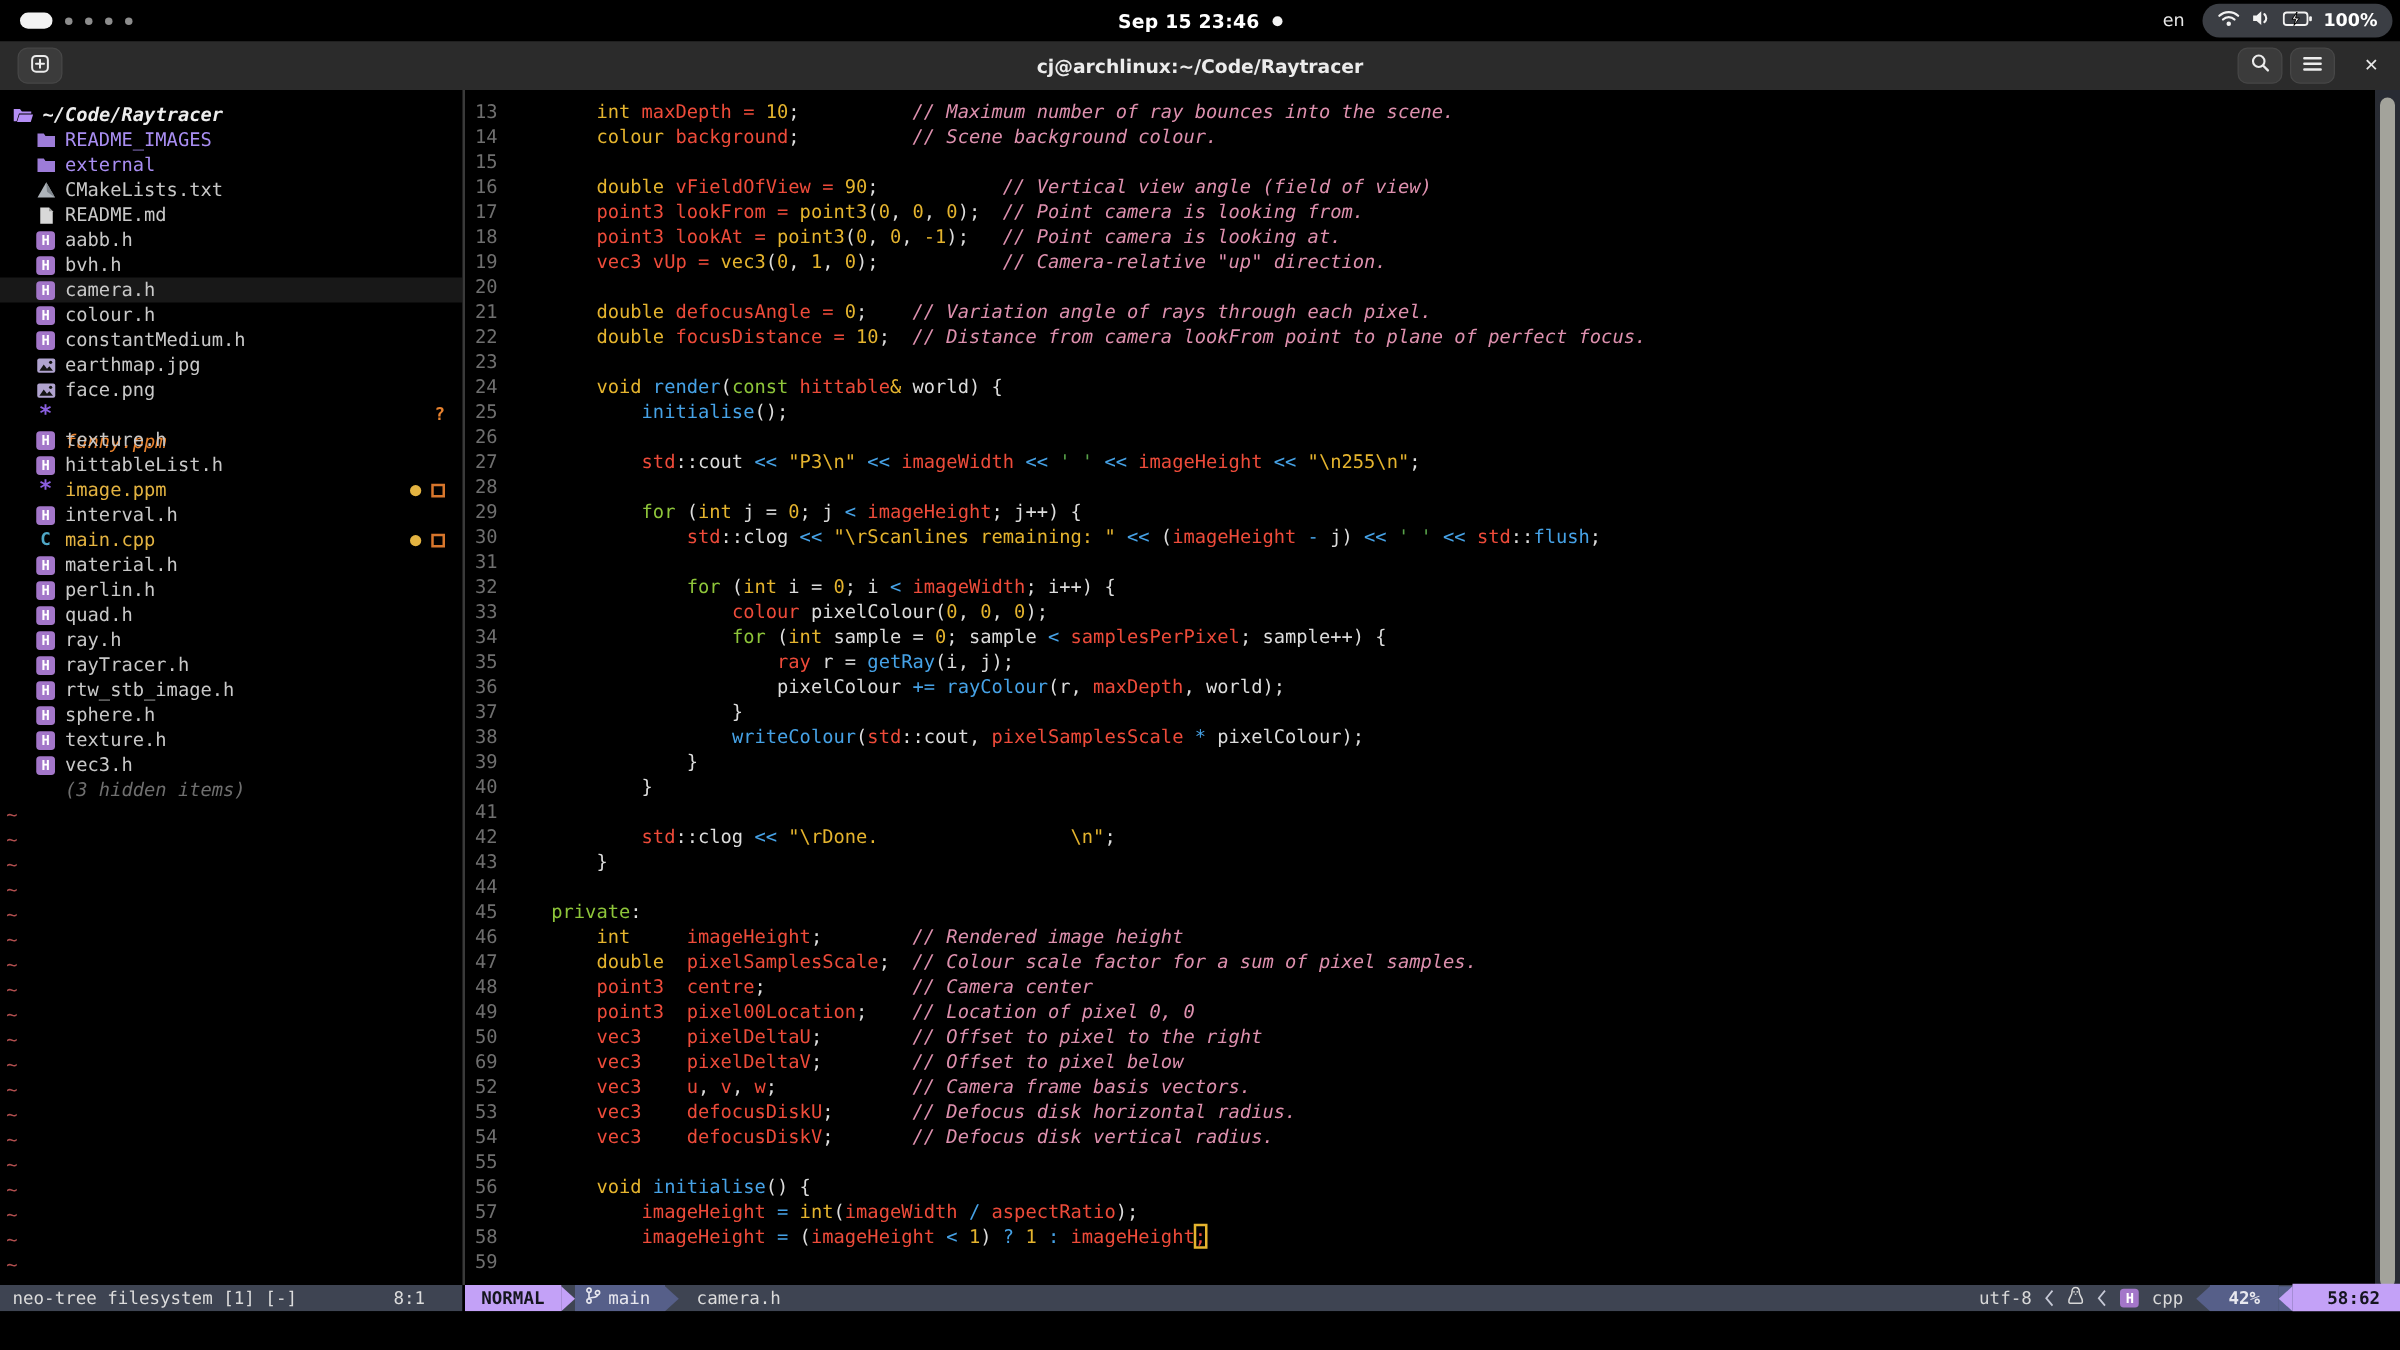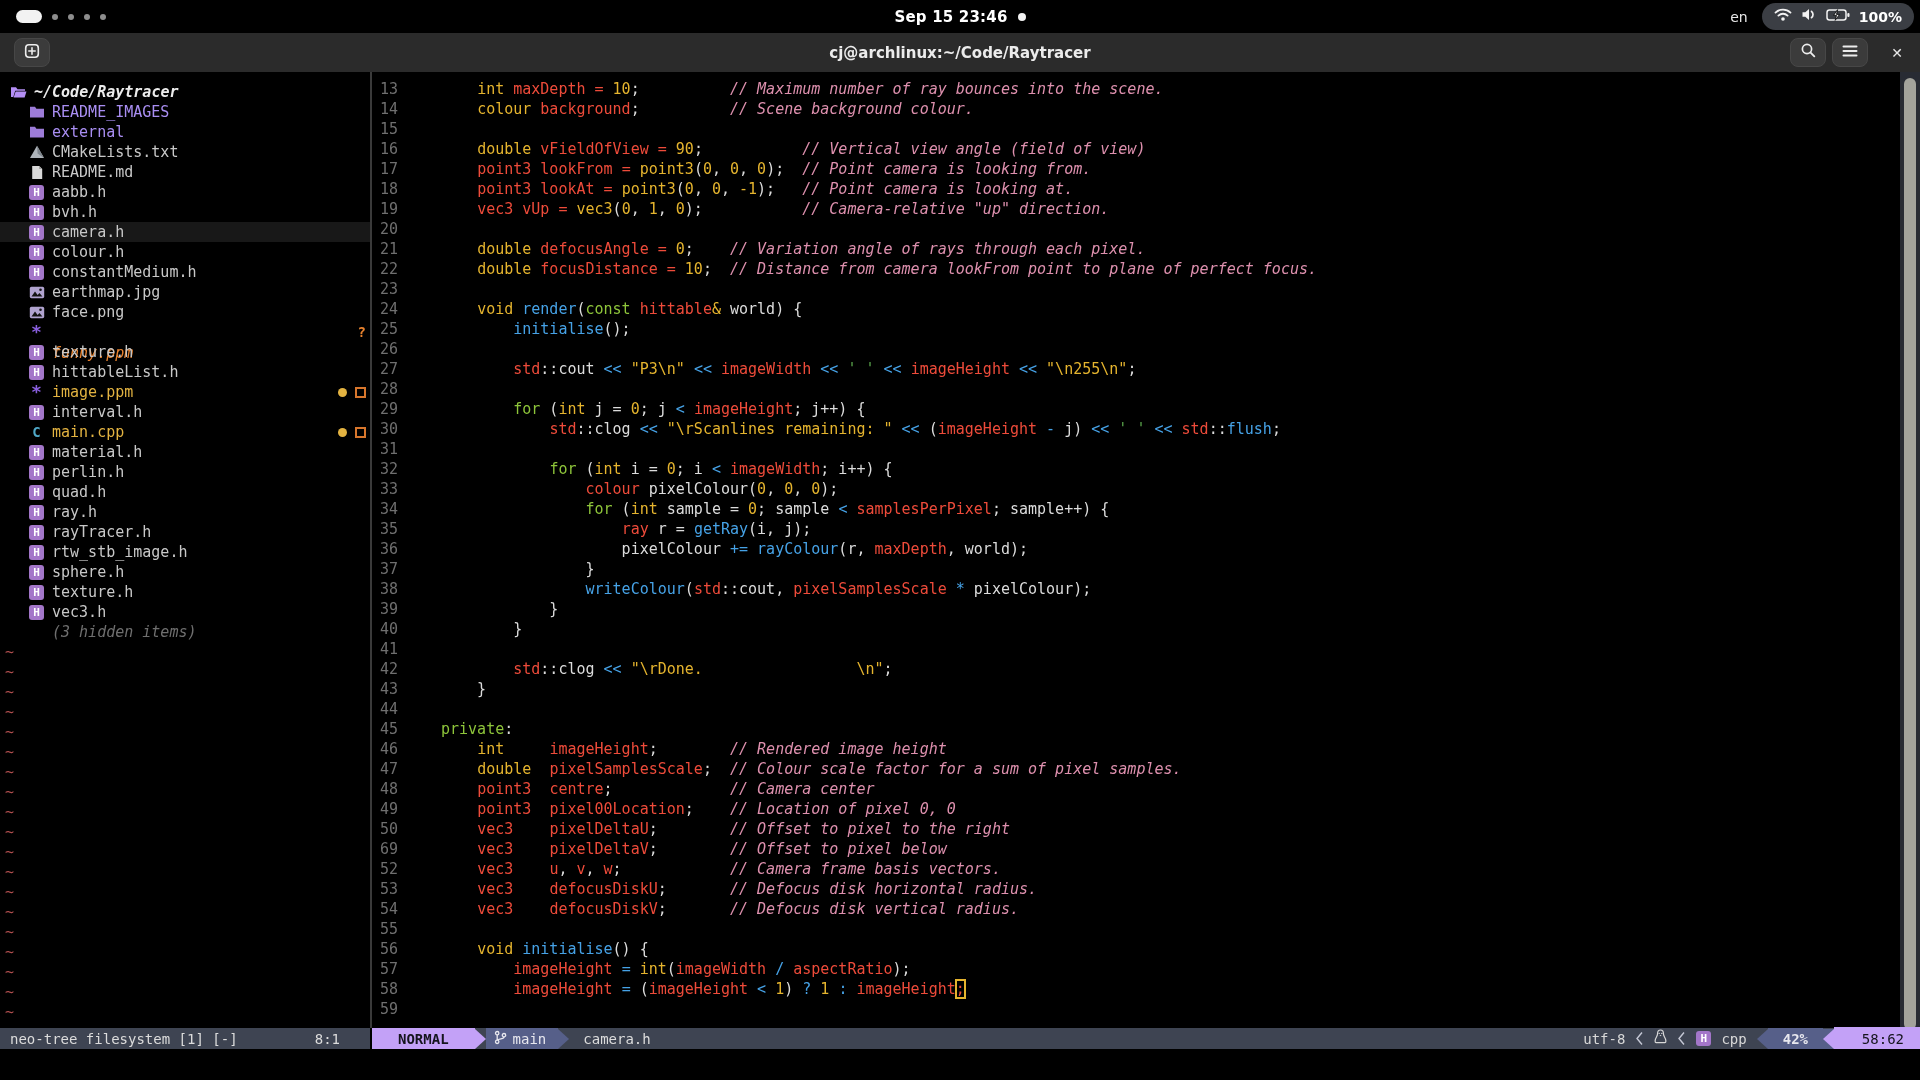--- a/index.html
+++ b/index.html
@@ -34,21 +34,21 @@
   .search-b { margin-right:6px; }
   .menu-b { margin-right:14px; }
   .tb-close { color:#e8e8e8; font-size:14px; width:30px; text-align:center; margin-right:8px; }
 
   
   .content { position:absolute; top:72px; left:0; width:1920px; height:956px; background:#000; display:flex; }
 
   
   .sidebar { width:370px; height:100%; background:#000; padding-top:10px; overflow:hidden;
              font-family:"DejaVu Sans Mono", monospace; font-size:15px; }
-  .tree-row { height:20px; display:flex; align-items:center; padding-left:28px; padding-right:4px; color:#c8c8c8; }
+  .tree-row { height:20px; display:flex; align-items:center; padding-left:28px; padding-right:14px; color:#c8c8c8; }
   .tree-row.root { padding-left:10px; }
   .tree-row.selected { background:#181818; }
   .tree-icon { width:17px; height:17px; display:inline-flex; align-items:center; justify-content:center;
                margin-right:7px; flex:none; }
   .h-chip { width:15px; height:15px; border-radius:3px; background:#a376c9; color:#fff; font-size:11px;
             font-weight:bold; display:inline-flex; align-items:center; justify-content:center;
             font-family:"DejaVu Sans Mono", monospace; }
   .star-ic { color:#8a5fe0; font-weight:bold; font-size:18px; line-height:10px; }
   .cpp-ic { color:#4fa8c7; font-weight:bold; font-size:14px; }
   .lab-root { color:#ececec; font-weight:bold; font-style:italic; }
@@ -84,37 +84,37 @@
   .scrollbar { position:absolute; right:0; top:0; width:20px; height:978px; background:#282b33; }
   .scroll-thumb { position:absolute; left:4px; top:6px; width:12px; height:952px; border-radius:6px; background:#a3a39b; }
 
   
   .statusbar { position:absolute; top:1028px; left:0; width:1920px; height:21px; display:flex;
                font-family:"DejaVu Sans Mono", monospace; font-size:14px; }
   .sb-neotree { width:370px; background:#3e4452; color:#dcdcdc; display:flex; align-items:center; padding:0 30px 0 10px; }
   .sb-neotree .spacer { flex:1; }
   .sb-gap { width:2px; background:#000; }
   .sb-main { flex:1; background:#3e4452; display:flex; align-items:center; color:#dcdcdc; }
-  .sb-mode { background:#c3a1f7; color:#15151e; font-weight:bold; padding:0 26px; height:21px; display:flex; align-items:center;text-align:right; }
+  .sb-mode { background:#c3a1f7; color:#15151e; font-weight:bold; padding:0 13px; height:21px; display:flex; align-items:center;text-align:right; }
   .arr-r { width:0; height:0; border-top:10.5px solid transparent; border-bottom:10.5px solid transparent; }
   .arr-r.from-mode { border-left:11px solid #c3a1f7; }
   .arr-r.from-branch { border-left:11px solid #565f89; }
   .sb-branch { background:#565f89; height:21px; display:flex; align-items:center; gap:6px; padding:0 12px 0 8px; color:#e8e8ef; }
   .sb-file { padding:0 14px; }
   .sb-spacer { flex:1; }
   .sb-right { display:flex; align-items:center; gap:10px; }
   .sb-enc { color:#d8d8d8; }
   .sb-chev { display:flex; align-items:center; }
   .sb-ft { color:#d8d8d8; margin-right:10px; }
   .arr-l { width:0; height:0; border-top:10.5px solid transparent; border-bottom:10.5px solid transparent; }
   .arr-l.to-scroll { border-right:11px solid #565f89; }
   .arr-l.to-pos { border-right:11px solid #c3a1f7; }
   .sb-scroll { background:#565f89; height:21px; display:flex; align-items:center; padding:0 15px; font-weight:bold; color:#e8e8ef; }
   .sb-pos { background:#c3a1f7; height:21px; display:flex; align-items:center; justify-content:flex-end;
-            padding:12px 16px; min-width:86px; color:#15151e; font-weight:normal; }
+            padding:12px 16px; min-width:86px; color:#15151e; font-weight:bold; }
   .bottom-pad { position:absolute; top:1049px; left:0; width:1920px; height:31px; background:#000; }
 </style>
 </head>
 <body>
 
 <div class="screen">
 
   <div class="menubar">
     <div class="mb-left">
       <span class="ws-pill"></span>

